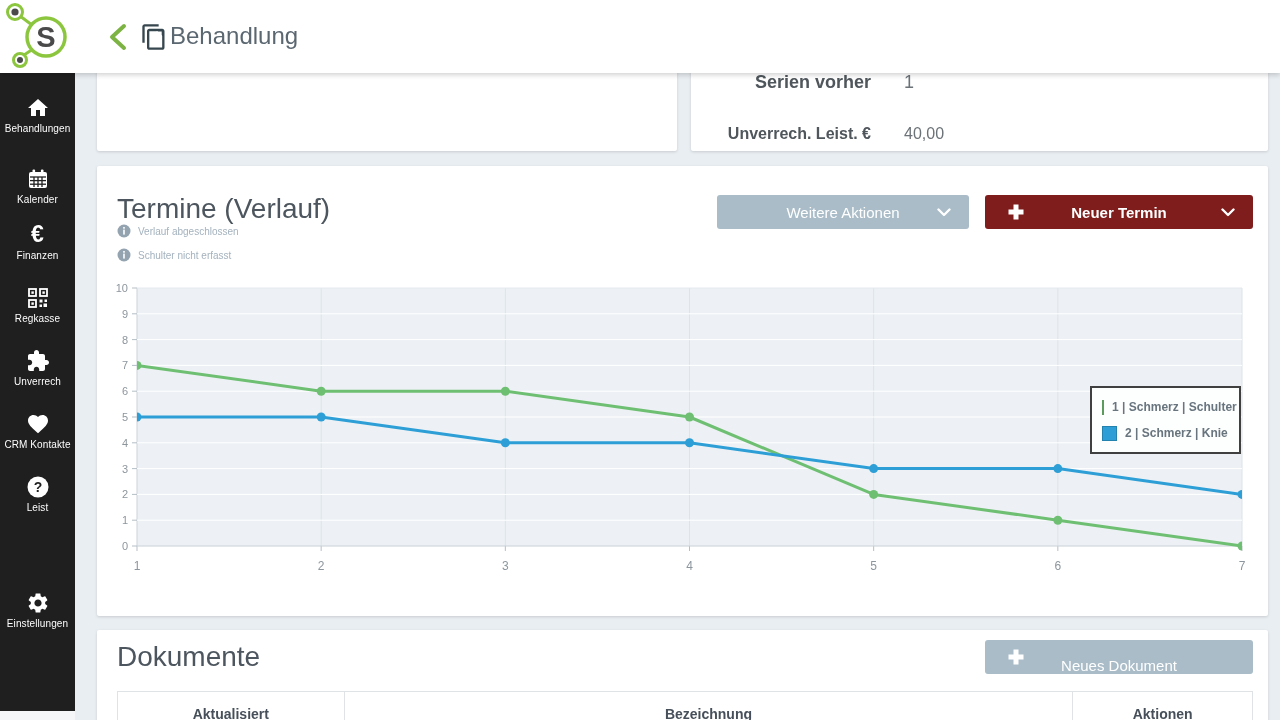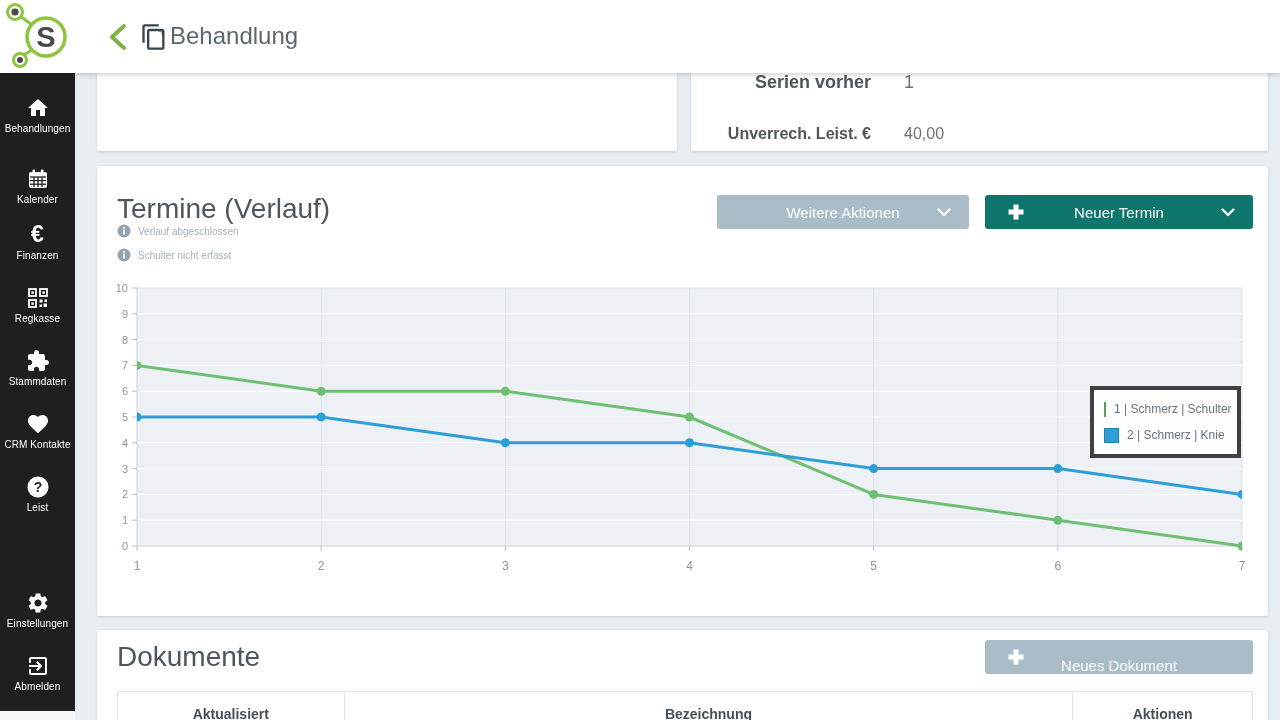--- a/index.html
+++ b/index.html
@@ -38,30 +38,30 @@
   .sec-title { font-size:28px; color:#4d565e; }
   .termine-title { position:absolute; left:20px; top:27px; }
   .note-line { position:absolute; left:20px; display:flex; align-items:center; font-size:10px; color:#a4b2be; }
   .note-1 { top:58px; } .note-2 { top:82px; }
   .note-line svg { margin-right:7px; }
 
   .btn { position:absolute; height:34px; border:none; border-radius:3px; color:#fff; font-size:15px;
          font-family:"Liberation Sans", sans-serif; cursor:pointer; display:flex; align-items:center;
          justify-content:center; }
   .btn-gray  { background:#a9bcc8; }
-  .btn-green { background:#0f766e; }
+  .btn-green { background:#7f1d1d;font-weight:bold; }
   .btn-weitere { left:603px; top:29px; width:252px;margin-left:17px; }
   .btn-neuer   { left:888px; top:29px; width:268px; }
   .btn-chevron { position:absolute; right:18px; top:13px; }
   .btn-plus    { position:absolute; left:22px; top:8px; }
 
   
   .chart-wrap { position:absolute; left:13px; top:114px; width:1145px; height:302px; }
   .legend { position:absolute; left:993px; top:220px; width:151px; background:#fdfefe;
-            border:4px solid #404040; padding:9px 10px; }
+            border:2px solid #404040; padding:9px 10px;font-weight:bold; }
   .legend-entry { display:flex; align-items:center; height:20px; cursor:pointer; }
   .legend-entry + .legend-entry { margin-top:6px; }
   .legend-swatch { width:15px; height:15px; margin-right:8px; border:1px solid rgba(0,0,0,.18); }
   .legend-label { font-size:12px; color:#68757e; white-space:nowrap; }
 
   
   .card-dok { left:97px; top:630px; width:1171px; height:140px; }
   .dok-title { position:absolute; left:20px; top:11px; }
   .btn-neues-dok { left:888px; top:10px; width:268px;align-items:flex-end; }
   .dok-table { position:absolute; left:20px; top:61px; width:1136px; display:flex;
@@ -152,21 +152,21 @@
         </svg>
       </span>
       <span class="nav-label">Regkasse</span>
     </div>
     <div class="nav-item" style="top:274px">
       <span class="nav-icon">
         <svg width="24" height="24" viewBox="0 0 24 24">
             <path fill="#fff" d="M20.5 11H19V7c0-1.1-.9-2-2-2h-4V3.5C13 2.12 11.88 1 10.5 1S8 2.12 8 3.5V5H4c-1.1 0-2 .9-2 2v3.8h1.5c1.49 0 2.7 1.21 2.7 2.7S5 16.2 3.5 16.2H2V20c0 1.1.9 2 2 2h3.8v-1.5c0-1.49 1.21-2.7 2.7-2.7s2.7 1.21 2.7 2.7V22H17c1.1 0 2-.9 2-2v-4h1.5c1.38 0 2.5-1.12 2.5-2.5S21.88 11 20.5 11z"></path>
           </svg>
       </span>
-      <span class="nav-label">Stammdaten</span>
+      <span class="nav-label">Unverrech</span>
     </div>
     <div class="nav-item" style="top:337px">
       <span class="nav-icon">
         <svg width="24" height="24" viewBox="0 0 24 24">
             <path fill="#fff" d="M12 21.35l-1.45-1.32C5.4 15.36 2 12.28 2 8.5 2 5.42 4.42 3 7.5 3c1.74 0 3.41.81 4.5 2.09C13.09 3.81 14.76 3 16.5 3 19.58 3 22 5.42 22 8.5c0 3.78-3.4 6.86-8.55 11.54L12 21.35z"></path>
           </svg>
       </span>
       <span class="nav-label">CRM Kontakte</span>
     </div>
     <div class="nav-item" style="top:400px">
@@ -178,28 +178,20 @@
       </span>
       <span class="nav-label">Leist</span>
     </div>
     <div class="nav-item" style="top:516px">
       <span class="nav-icon">
         <svg width="24" height="24" viewBox="0 0 24 24">
             <path fill="#fff" d="M19.14 12.94c.04-.3.06-.61.06-.94 0-.32-.02-.64-.07-.94l2.03-1.58c.18-.14.23-.41.12-.61l-1.92-3.32c-.12-.22-.37-.29-.59-.22l-2.39.96c-.5-.38-1.03-.7-1.62-.94l-.36-2.54c-.04-.24-.24-.41-.48-.41h-3.84c-.24 0-.43.17-.47.41l-.36 2.54c-.59.24-1.13.57-1.62.94l-2.39-.96c-.22-.08-.47 0-.59.22L2.74 8.87c-.12.21-.08.47.12.61l2.03 1.58c-.05.3-.09.63-.09.94s.02.64.07.94l-2.03 1.58c-.18.14-.23.41-.12.61l1.92 3.32c.12.22.37.29.59.22l2.39-.96c.5.38 1.03.7 1.62.94l.36 2.54c.05.24.24.41.48.41h3.84c.24 0 .44-.17.47-.41l.36-2.54c.59-.24 1.13-.56 1.62-.94l2.39.96c.22.08.47 0 .59-.22l1.92-3.32c.12-.22.07-.47-.12-.61l-2.01-1.58zM12 15.6c-1.98 0-3.6-1.62-3.6-3.6s1.62-3.6 3.6-3.6 3.6 1.62 3.6 3.6-1.62 3.6-3.6 3.6z"></path>
           </svg>
       </span>
       <span class="nav-label">Einstellungen</span>
-    </div>
-    <div class="nav-item" style="top:579px">
-      <span class="nav-icon">
-        <svg width="24" height="24" viewBox="0 0 24 24">
-            <path fill="#fff" d="M19 3H5c-1.11 0-2 .9-2 2v4h2V5h14v14H5v-4H3v4c0 1.1.89 2 2 2h14c1.1 0 2-.9 2-2V5c0-1.1-.9-2-2-2zm-8.91 12.59L11.5 17l5-5-5-5-1.41 1.41L12.67 11H3v2h9.67l-2.58 2.59z"></path>
-          </svg>
-      </span>
-      <span class="nav-label">Abmelden</span>
     </div>
   </div>
   <div class="sidebar-foot"></div>
 
   <div class="card card-top-left"></div>
   <div class="card card-top-right">
     <div class="sum-row sum-row1">
       <span class="sum-label">Serien vorher</span>
       <span class="sum-value">1</span>
     </div>

